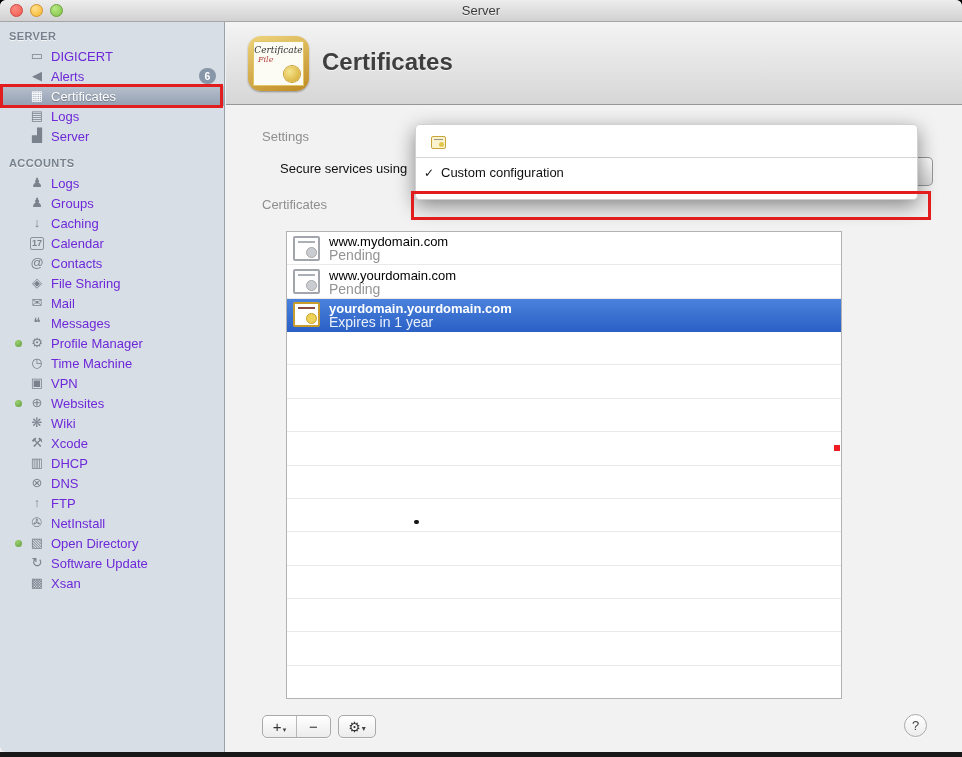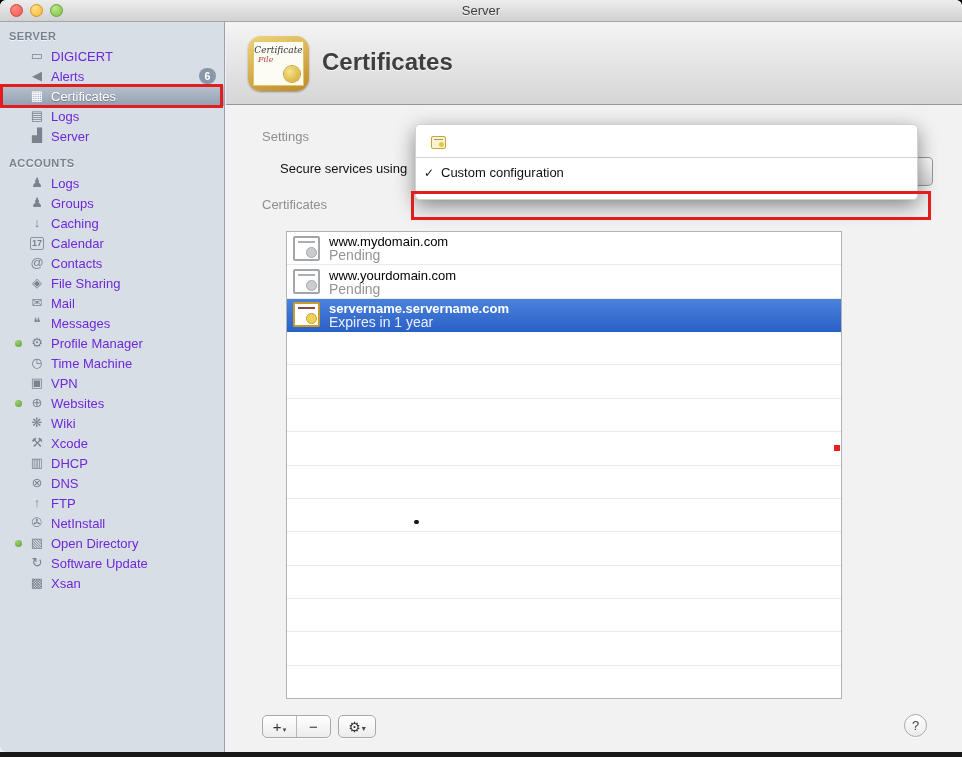--- a/index.html
+++ b/index.html
@@ -266,21 +266,21 @@
         <div class="trow">
           <span class="mini"></span>
           <span class="ttext">
             <div class="tname">www.yourdomain.com</div>
             <div class="tstatus">Pending</div>
           </span>
         </div>
         <div class="trow sel">
           <span class="mini gold"></span>
           <span class="ttext">
-            <div class="tname">servername.servername.com</div>
+            <div class="tname">yourdomain.yourdomain.com</div>
             <div class="tstatus">Expires in 1 year</div>
           </span>
         </div>
         <div class="trow"></div>
         <div class="trow"></div>
         <div class="trow"></div>
         <div class="trow"></div>
         <div class="trow"></div>
         <div class="trow"></div>
         <div class="trow"></div>

